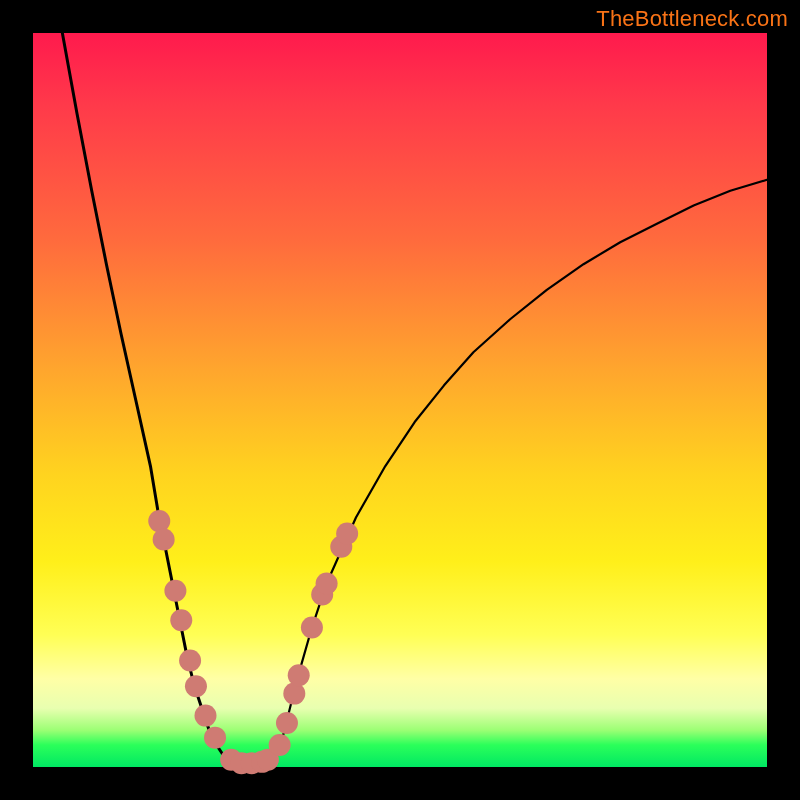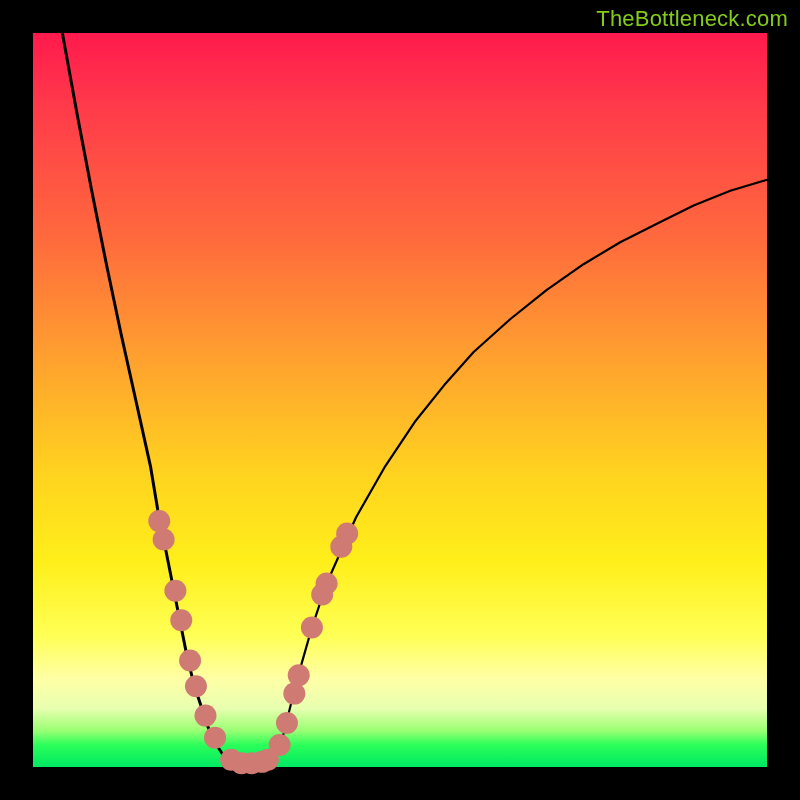--- a/index.html
+++ b/index.html
@@ -47,21 +47,21 @@
     left: 0;
     top: 0;
     width: 734px;
     height: 734px;
     overflow: visible;
   }
   .watermark {
     position: absolute;
     top: 6px;
     right: 12px;
-    color: #84cc16;
+    color: #f97316;
     font-size: 22px;
     letter-spacing: 0.2px;
     user-select: none;
   }
 </style>
 </head>
 <body>
 
 <div class="frame">
   <div class="watermark">TheBottleneck.com</div>

